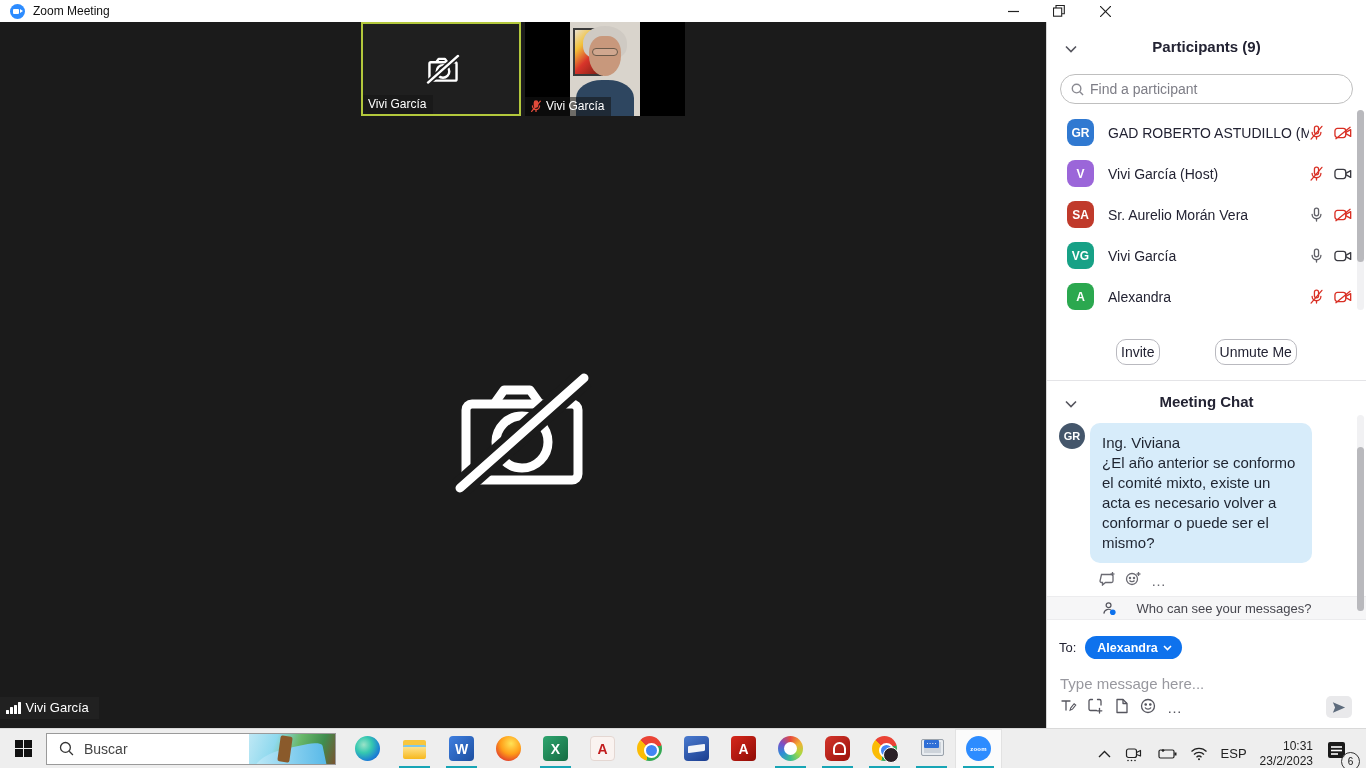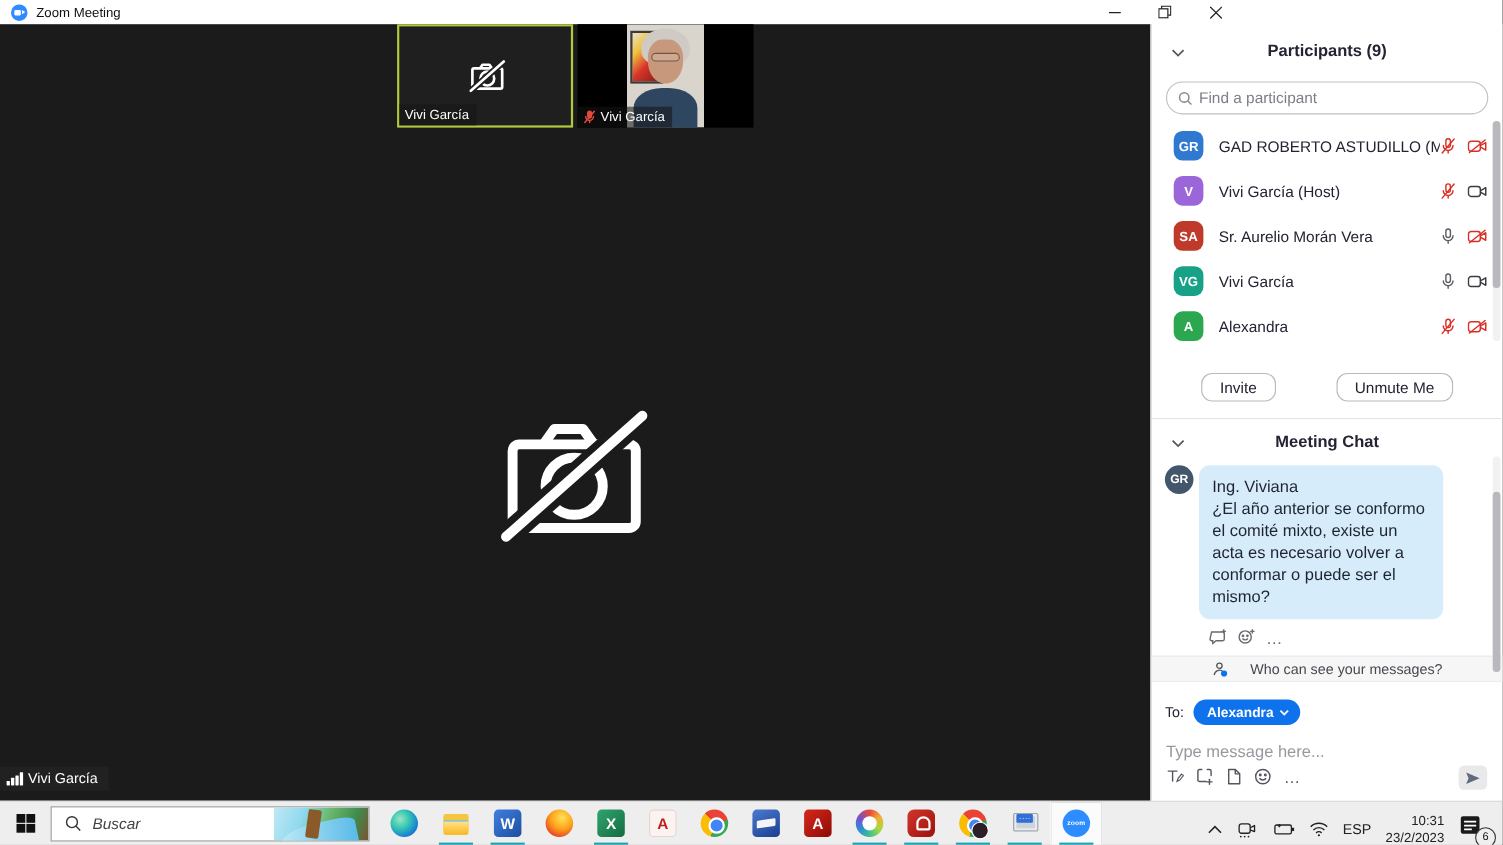--- a/index.html
+++ b/index.html
@@ -40,21 +40,21 @@
   .sect-chevron { position:absolute; left:18px; top:5px; }
   .p-header { margin-top:12px; }
   .search-box { margin:16px 13px 0 13px; height:30px; border:1px solid #bfbfbf; border-radius:15px; display:flex; align-items:center; padding:0 10px; color:#7d7d86; gap:6px; }
   .search-box .ph { font-size:14px; }
   .plist { margin-top:8px; }
   .p-row { height:41px; display:flex; align-items:center; padding:0 14px 0 20px; }
   .avatar-sq { width:27px; height:27px; border-radius:8px; color:#fff; font-weight:bold; font-size:12px; display:flex; align-items:center; justify-content:center; flex:0 0 auto; }
   .p-name { margin-left:14px; font-size:14px; color:#232333; white-space:nowrap; overflow:hidden; flex:1 1 auto; }
   .p-icons { display:flex; align-items:center; gap:10px; flex:0 0 auto; }
   .p-btns { display:flex; justify-content:center; gap:55px; margin-top:22px; }
-  .zoom-btn { height:26px; padding:0 16px; border:1px solid #b9b9bf; border-radius:10px; background:#fff; font-size:14px; color:#232333; display:flex; align-items:center; }
+  .zoom-btn { height:26px; padding:0 4px; border:1px solid #b9b9bf; border-radius:10px; background:#fff; font-size:14px; color:#232333; display:flex; align-items:center; }
   .panel-divider { margin-top:15px; border-top:1px solid #e4e4e7; }
   .chat-header { margin-top:8px; }
   .chat-scroll { position:relative; margin-top:10px; }
   .chat-row { display:flex; padding:0 12px; gap:5px; }
   .avatar-circ { width:26px; height:26px; border-radius:50%; color:#fff; font-size:11px; font-weight:bold; display:flex; align-items:center; justify-content:center; flex:0 0 auto; }
   .bubble { width:222px; background:#d7ecfa; border-radius:10px; padding:10px 12px; font-size:15px; line-height:20px; color:#1e2430; white-space:pre-line; }
   .msg-actions { display:flex; gap:9px; margin:8px 0 0 52px; color:#6a6a72; align-items:center; }
   .who-bar { margin-top:7px; height:24px; background:#f6f6f7; border-top:1px solid #ececee; border-bottom:1px solid #ececee; display:flex; align-items:center; justify-content:center; gap:20px; font-size:13px; color:#47474f; }
   .to-row { display:flex; align-items:center; margin:16px 0 0 12px; gap:9px; }
   .to-label { font-size:13px; color:#232333; }
@@ -63,21 +63,21 @@
   .chat-toolbar { position:absolute; left:0; bottom:10px; width:100%; display:flex; align-items:center; gap:11px; padding:0 14px; color:#55555e; }
   .send-btn { margin-left:auto; width:26px; height:22px; border-radius:5px; background:#e9e9eb; display:flex; align-items:center; justify-content:center; }
   .vscroll { position:absolute; width:7px; border-radius:4px; background:#f1f1f3; }
   .vthumb { position:absolute; width:7px; border-radius:4px; background:#b9b9bd; }
 
   
   .taskbar { position:absolute; left:0; top:728px; width:1366px; height:40px; background:#eeeeee; border-top:1px solid #d9d9d9; display:flex; align-items:center; }
   .start-btn { width:46px; height:40px; display:flex; align-items:center; justify-content:center; }
   .start-glyph { width:17px; height:17px; display:grid; grid-template-columns:8px 8px; grid-template-rows:8px 8px; gap:1px; }
   .start-glyph i { background:#111; }
-  .tb-search { width:290px; height:32px; background:#fff; border:1px solid #9a9a9a; display:flex; align-items:center; padding-left:12px; gap:10px; position:relative; overflow:hidden;font-style:italic; }
+  .tb-search { width:290px; height:32px; background:#fff; border:1px solid #9a9a9a; display:flex; align-items:center; padding-left:12px; gap:10px; position:relative; overflow:hidden; }
   .tb-search .ph { font-size:14px; color:#444; }
   .tb-scene { position:absolute; right:0; top:0; width:86px; height:100%; background:linear-gradient(110deg,#bfe8f5 0%,#8fd9ee 30%,#69b86a 55%,#3f8d4e 80%,#7a5330 100%); }
   .tb-scene::after { content:""; position:absolute; left:30px; top:2px; width:12px; height:26px; background:#8a5a2b; transform:rotate(8deg); border-radius:2px; }
   .tb-scene::before { content:""; position:absolute; left:6px; top:14px; width:70px; height:26px; background:linear-gradient(100deg,#bfeaf7,#58b9e8); border-radius:50% 20% 10% 50%; transform:rotate(-12deg); }
   .tb-apps { display:flex; height:40px; margin-left:8px; }
   .tb-app { width:47px; height:40px; display:flex; align-items:center; justify-content:center; position:relative; }
   .tb-app.running::after { content:""; position:absolute; left:8px; bottom:0; width:31px; height:3px; background:#17a5b5; }
   .tb-app.focused { background:#fbfbfb; box-shadow:inset 0 0 0 1px #e2e2e2; }
   .ticon { width:25px; height:25px; position:relative; }
   .tb-circle { border-radius:50%; width:25px; height:25px; }

